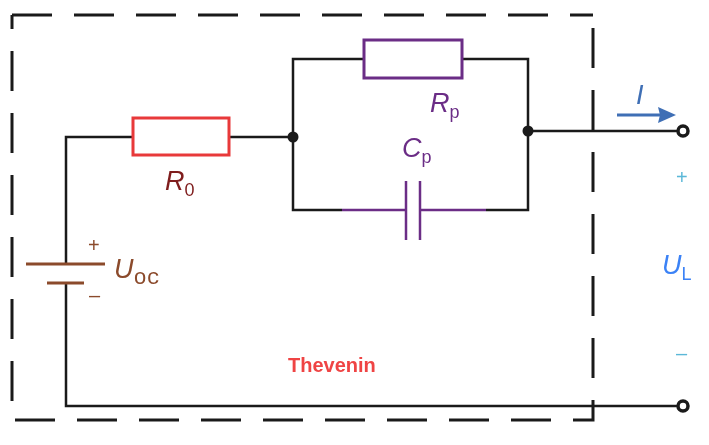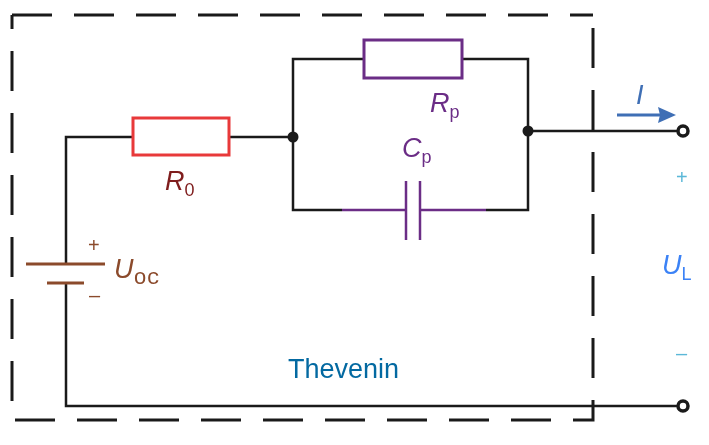--- a/index.html
+++ b/index.html
@@ -73,13 +73,13 @@
 </div>
 
 <div class="lbl ital" style="position:absolute;left:636px;top:80px;color:#3f6fb5;font-size:27px;">I</div>
 
 <div class="lbl" style="position:absolute;left:676px;top:166px;color:#5bb8d8;font-size:20px;">+</div>
 <div class="lbl" style="position:absolute;left:662px;top:250px;color:#3b82f6;font-size:27px;">
   <span class="ital">U</span><sub style="font-size:18px;">L</sub>
 </div>
 <div class="lbl" style="position:absolute;left:676px;top:342px;color:#5bb8d8;font-size:20px;">–</div>
 
-<div class="lbl" style="position:absolute;left:288px;top:354px;color:#0369a1;font-size:27px;">Thevenin</div>
+<div class="lbl" style="position:absolute;left:288px;top:354px;color:#ef4444;font-size:20px;font-weight:bold;">Thevenin</div>
 
 </body></html>

